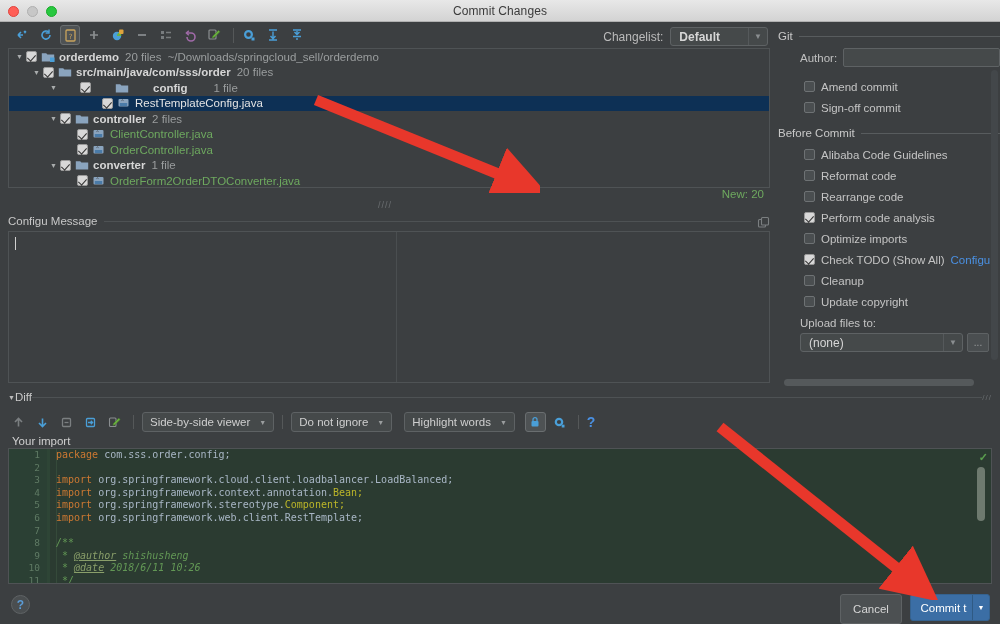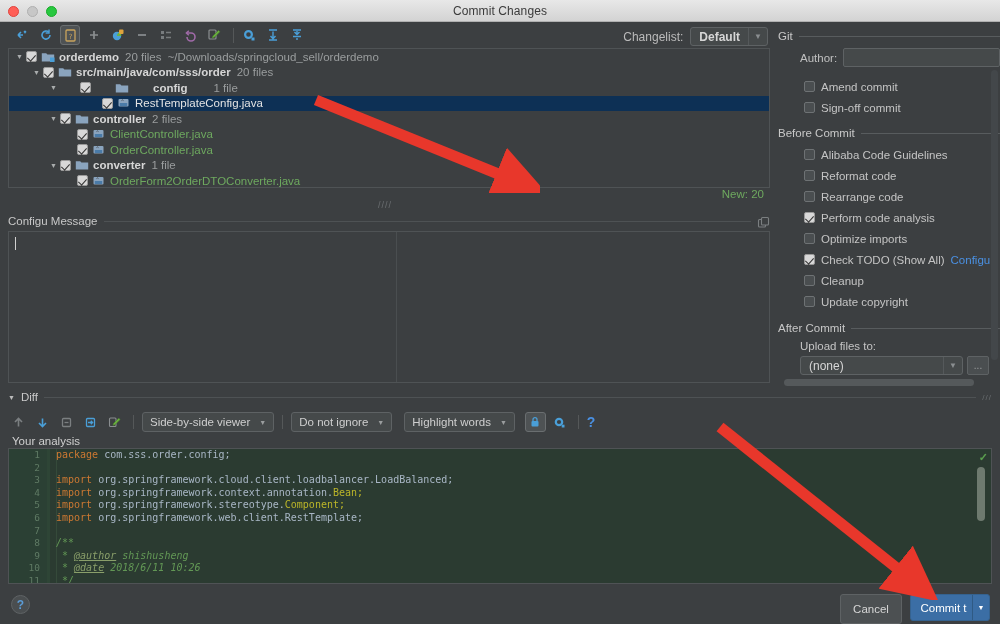--- a/index.html
+++ b/index.html
@@ -48,21 +48,21 @@
 
   
   .changelist-row {
     position: absolute; right: 232px; top: 27px;
     display: flex; align-items: center; gap: 7px;
   }
   .changelist-label { font-size: 12px; color: #bbbbbb; }
   .combo {
     background: #45494a; border: 1px solid #5e6264; border-radius: 3px;
     height: 19px; display: flex; align-items: center;
-    font-size: 12px; color: #d6d6d6;
+    font-size: 12px; color: #d6d6d6; gap: 20px;
   }
   .combo .cval { padding: 0 8px; font-weight: bold; }
   .combo .carrow {
     width: 19px; height: 100%; border-left: 1px solid #55595b;
     display: flex; align-items: center; justify-content: center;
     color: #8a8e90; font-size: 8px;
   }
 
   
   .tree-panel {
@@ -171,21 +171,21 @@
     background: #43474a; border-radius: 4px;
   }
   .hscroll-right {
     position: absolute; left: 784px; top: 379px; width: 190px; height: 7px;
     background: #55595b; border-radius: 4px;
   }
 
   
   .diff-header {
     position: absolute; left: 8px; top: 390px; width: 984px; height: 14px;
-    display: flex; align-items: center; gap: 6px;
+    display: flex; align-items: center; 
   }
   .diff-caret { font-size: 7px; color: #bbbbbb; }
   .diff-title { font-size: 11.5px; color: #c8c8c8; }
   .diff-line { flex: 1; height: 1px; background: #4e5254; }
   .grip { font-size: 8px; color: #6a6e70; letter-spacing: 1px; }
 
   .diff-toolbar {
     position: absolute; left: 8px; top: 411px; width: 984px; height: 22px;
     display: flex; align-items: center; gap: 3px;
   }
@@ -548,24 +548,20 @@
         <div class="chk-row">
           <span class="chk"></span>
           <span>Cleanup</span>
         </div>
         <div class="chk-row">
           <span class="chk"></span>
           <span>Update copyright</span>
         </div>
       </div>
 
-    <div class="grp-header" style="margin-top:11px">
-      <span class="grp-title">After Commit</span>
-      <span class="grp-line"></span>
-    </div>
     <div class="upload-label">Upload files to:</div>
     <div class="upload-combo">
       <div class="combo">
         <span class="cval">(none)</span>
         <span class="carrow">▼</span>
       </div>
       <div class="ellipsis-btn">...</div>
     </div>
 
     <div class="vscroll-right"></div>
@@ -634,21 +630,21 @@
       <svg width="13" height="13" viewBox="0 0 13 13">
         <circle cx="6" cy="6" r="3.2" fill="none" stroke="#4a9fd8" stroke-width="2.2"></circle>
         <circle cx="6" cy="6" r="1" fill="#3c3f41"></circle>
         <rect x="8.7" y="8.7" width="2.8" height="2.8" fill="#4a9fd8"></rect>
       </svg>
     </div>
     <div class="dsep"></div>
     <div class="qmark">?</div>
   </div>
 
-  <div class="your-version">Your analysis</div>
+  <div class="your-version">Your import</div>
 
   <div class="diff-view">
     <div class="gutter" id="gutter">
         <div class="gutter-line">1</div>
         <div class="gutter-line">2</div>
         <div class="gutter-line">3</div>
         <div class="gutter-line">4</div>
         <div class="gutter-line">5</div>
         <div class="gutter-line">6</div>
         <div class="gutter-line">7</div>

